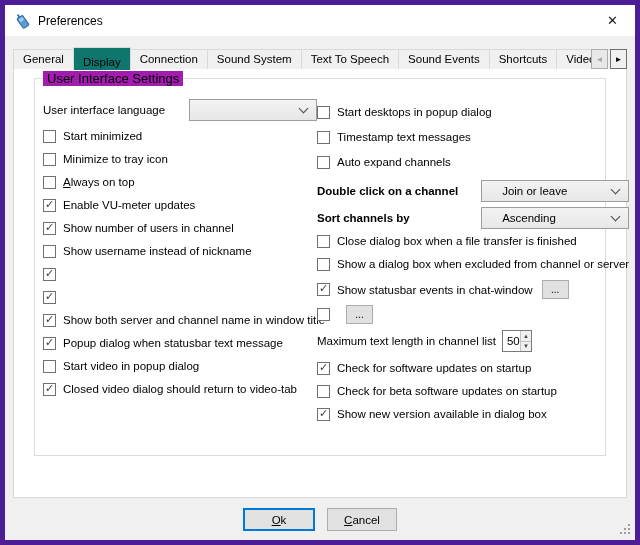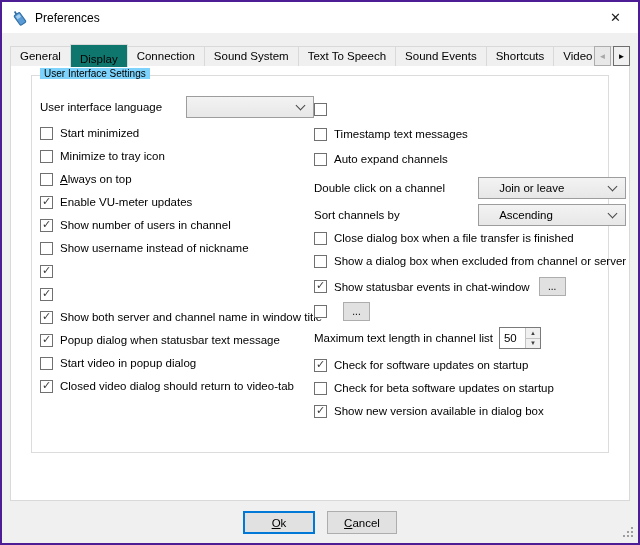--- a/index.html
+++ b/index.html
@@ -1,17 +1,17 @@
 <!DOCTYPE html>
 <html><head>
 <meta charset="utf-8">
 <style>
   html,body{margin:0;padding:0;background:#fff;}
   *{box-sizing:border-box;font-family:"Liberation Sans",sans-serif;}
-  .window{position:relative;width:640px;height:545px;background:#f0f0f0;border:2px solid #4c1d95;overflow:hidden;}
+  .window{position:relative;width:640px;height:545px;background:#f0f0f0;border:5px solid #4c1d95;overflow:hidden;}
 
   
   .titlebar{height:31px;background:#fff;display:flex;align-items:center;padding-left:9px;position:relative;}
   .title-icon{width:17px;height:17px;margin-right:7px;flex:0 0 auto;}
   .title-text{font-size:12px;color:#000;}
   .close-btn{position:absolute;right:0;top:0;width:45px;height:30px;display:flex;align-items:center;justify-content:center;font-size:13px;color:#1a1a1a;cursor:default;}
 
   
   .tabbar{position:absolute;top:41px;left:8px;right:8px;height:23px;display:flex;align-items:flex-end;z-index:3;}
   .tab{height:20px;padding:3px 9px 0 9px;font-size:11.5px;background:#f0f0f0;border:1px solid #d9d9d9;border-bottom:none;margin-left:-1px;white-space:nowrap;color:#000;}
@@ -21,49 +21,49 @@
   .tab-scroll{position:absolute;right:0;bottom:0;display:flex;z-index:6;}
   .tab-scroll .sbtn{width:17px;height:20px;background:#f0f0f0;border:1px solid #adadad;display:flex;align-items:center;justify-content:center;font-size:8px;padding:0;}
   .sbtn.disabled{color:#a8a8a8;background:#e8e8e8;}
   .sbtn.on{color:#000;border-color:#6e6e6e;margin-left:2px;}
 
   
   .page{position:absolute;top:63px;left:8px;right:8px;bottom:42px;background:#fff;border:1px solid #d9d9d9;z-index:2;}
 
   
   .groupbox{position:absolute;left:20px;right:20px;top:9px;height:378px;border:1px solid #dcdcdc;padding:20px 8px 0 8px;}
-  .group-title{position:absolute;top:-8px;left:8px;background:#7dd3fc;padding:0 4px;font-size:10px;color:#000;}
+  .group-title{position:absolute;top:-8px;left:8px;background:#a21caf;padding:0 4px;font-size:13px;color:#000;}
   .columns{display:flex;}
   .col-left{width:274px;flex:0 0 auto;}
   .col-right{flex:1;margin-top:6px;}
 
   
   .lang-row{display:flex;align-items:center;justify-content:space-between;height:22px;margin-bottom:8px;}
   .lang-row .lbl{font-size:11.5px;}
   .cb-row{display:flex;align-items:center;height:14px;margin-bottom:9px;white-space:nowrap;}
   .col-right .cb-row.sp{margin-bottom:11px;}
   .checkbox{width:13px;height:13px;background:#fff;border:1px solid #707070;margin-right:7px;flex:0 0 auto;display:flex;align-items:center;justify-content:center;}
   .checkbox .mark{display:none;font-size:11px;line-height:1;color:#3a3a3a;margin-top:-2px;}
   .checkbox.checked .mark{display:block;}
   .cb-label{font-size:11.5px;color:#000;}
   .hotkey{text-decoration:underline;}
 
   .dd-row{display:flex;align-items:center;justify-content:space-between;height:22px;margin-bottom:5px;white-space:nowrap;}
-  .dd-row .lbl{font-size:11.5px;}
+  .dd-row .lbl{font-size:11.5px;font-weight:bold;}
   .combo{width:148px;height:22px;border:1px solid #9d9d9d;background:linear-gradient(#f3f3f3,#e7e7e7);display:flex;align-items:center;justify-content:space-between;padding:0 9px 0 20px;}
   .combo.lang{width:128px;}
   .combo .val{font-size:11.5px;}
   .chev{width:7px;height:7px;border-right:1.4px solid #484848;border-bottom:1.4px solid #484848;transform:rotate(45deg);margin-top:-3px;flex:0 0 auto;}
 
   .ell-row{display:flex;align-items:center;height:19px;margin-bottom:6px;white-space:nowrap;}
   .ell-btn{margin-left:9px;width:27px;height:19px;background:#e1e1e1;border:1px solid #adadad;font-size:10px;line-height:11px;text-align:center;padding:0;}
 
   .spin-row{display:flex;align-items:center;height:22px;margin-bottom:9px;white-space:nowrap;}
   .spin-row .lbl{font-size:11.5px;margin-right:6px;}
-  .spinner{display:flex;width:42px;height:22px;border:1px solid #7a7a7a;background:#fff;}
+  .spinner{display:flex;width:30px;height:22px;border:1px solid #7a7a7a;background:#fff;}
   .spin-val{flex:1;font-size:11.5px;padding:4px 0 0 4px;}
   .spin-btns{width:15px;display:flex;flex-direction:column;border-left:1px solid #c3c3c3;}
   .spin-btn{flex:1;display:flex;align-items:center;justify-content:center;font-size:6px;color:#404040;background:#f0f0f0;}
   .spin-btn.up{border-bottom:1px solid #c3c3c3;}
 
   
   .footer{position:absolute;left:0;right:0;bottom:0;height:41px;background:#f0f0f0;display:flex;align-items:center;justify-content:center;gap:12px;z-index:2;}
   .btn{height:23px;background:#e1e1e1;border:1px solid #adadad;font-size:11.5px;padding:4px;color:#000;}
   .btn.default{width:72px;border:2px solid #0078d7;}
   .btn.normal{width:70px;}
@@ -176,20 +176,21 @@
                 <span class="mark">✓</span>
               </span>
             <span class="cb-label">Closed video dialog should return to video-tab</span>
           </div>
         </div>
 
         <div class="col-right">
 
           <div class="cb-row sp">
             <span class="checkbox"></span>
+            <span class="cb-label">Start desktops in popup dialog</span>
           </div>
           <div class="cb-row sp">
             <span class="checkbox"></span>
             <span class="cb-label">Timestamp text messages</span>
           </div>
           <div class="cb-row sp">
             <span class="checkbox"></span>
             <span class="cb-label">Auto expand channels</span>
           </div>
 

